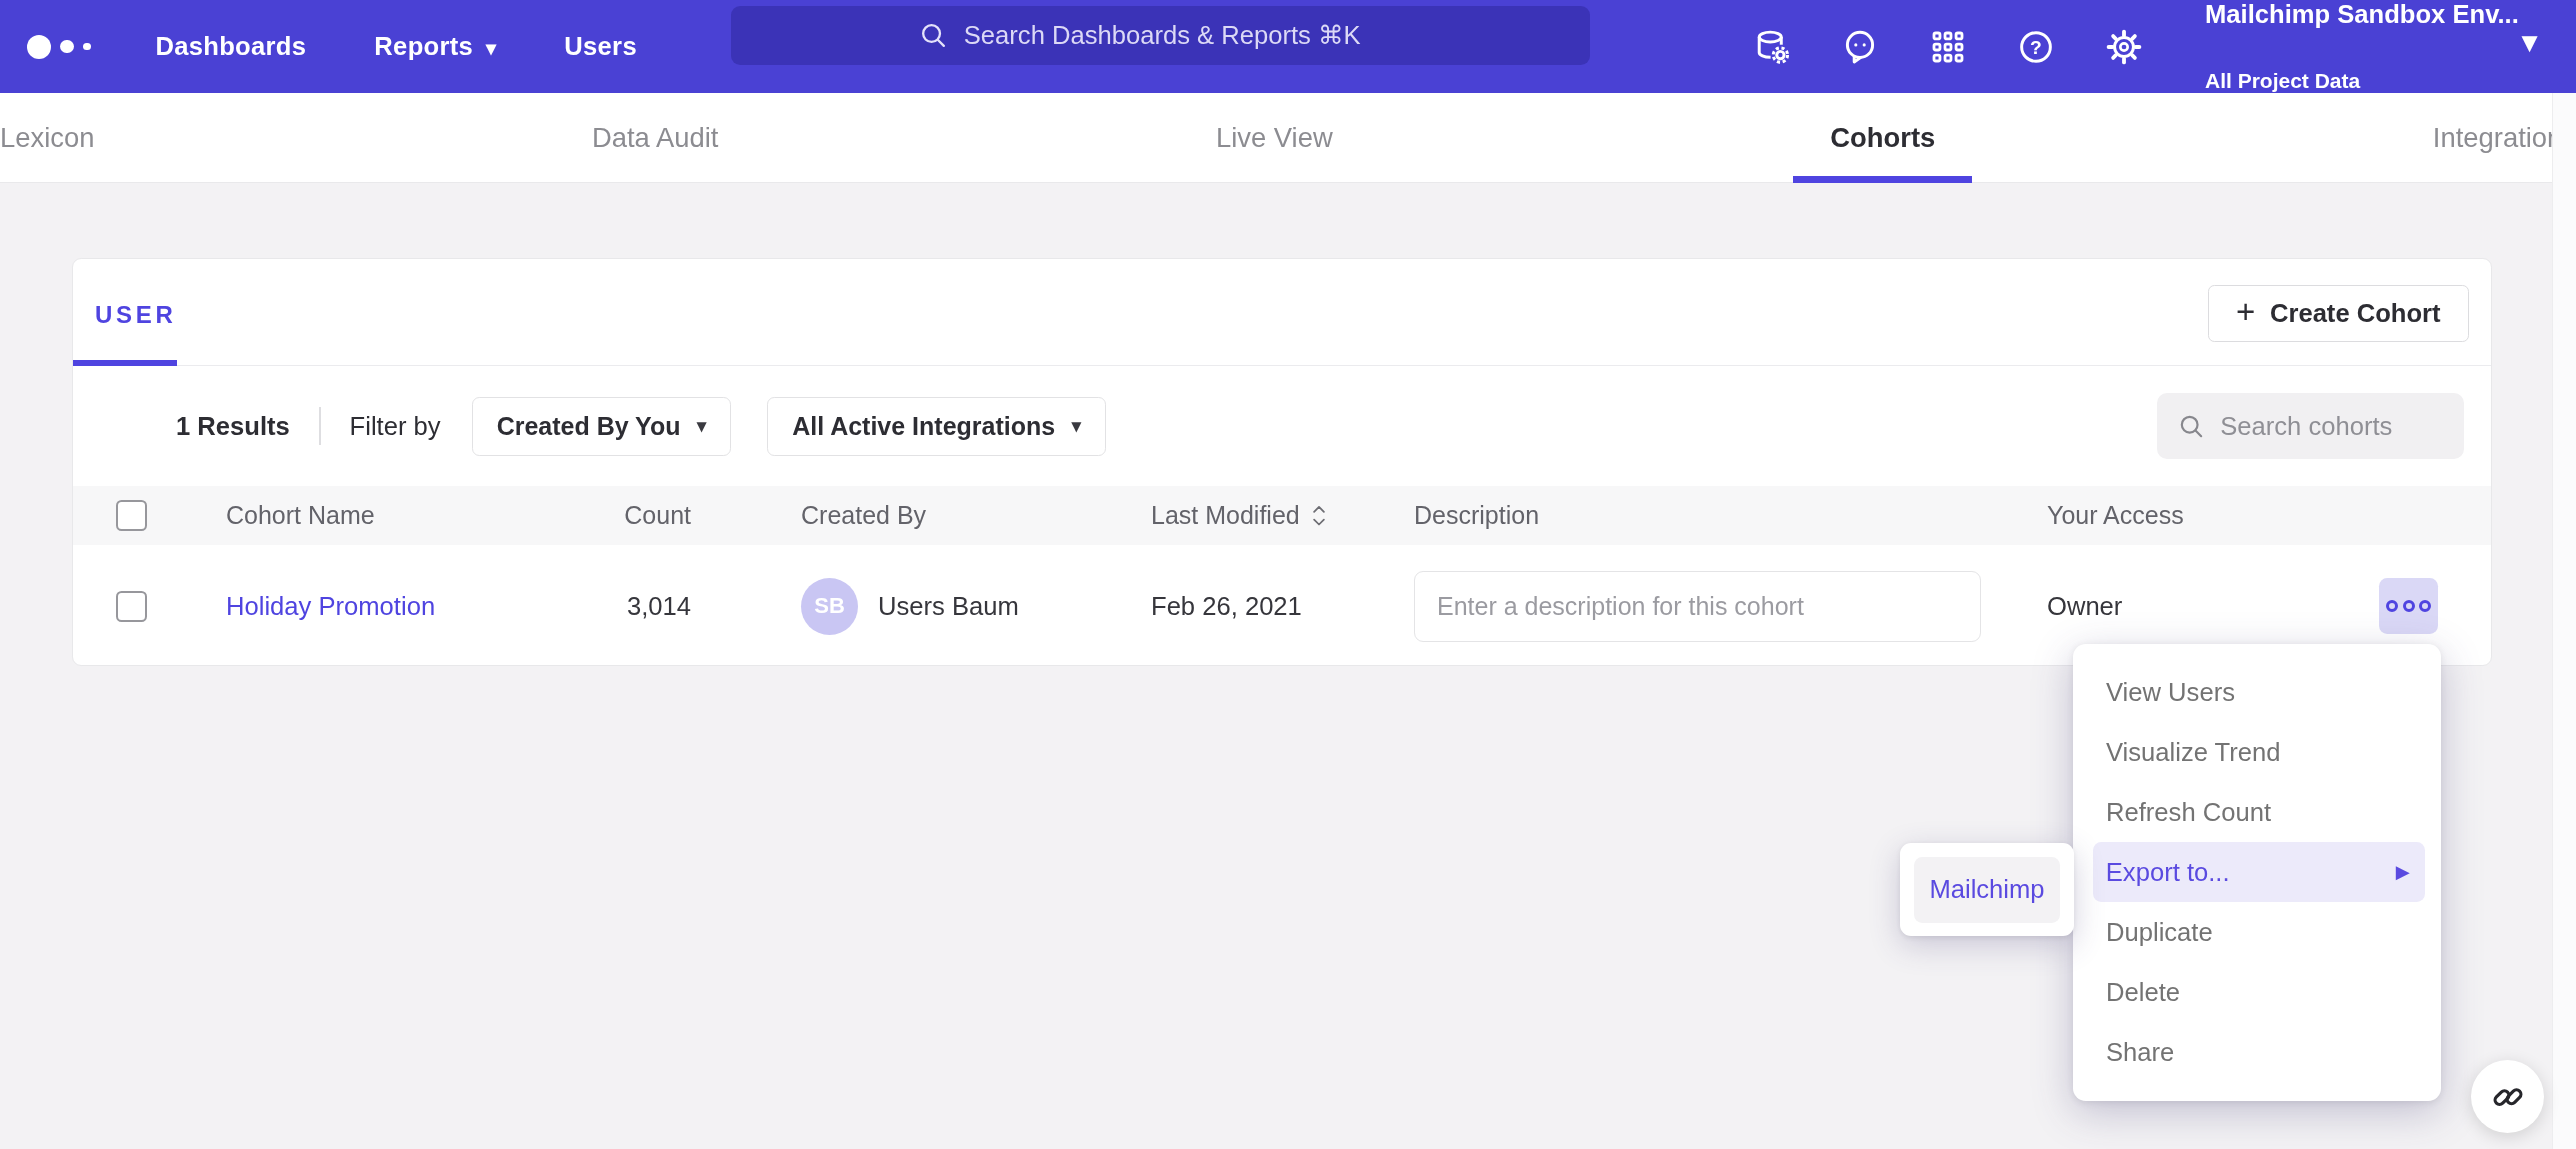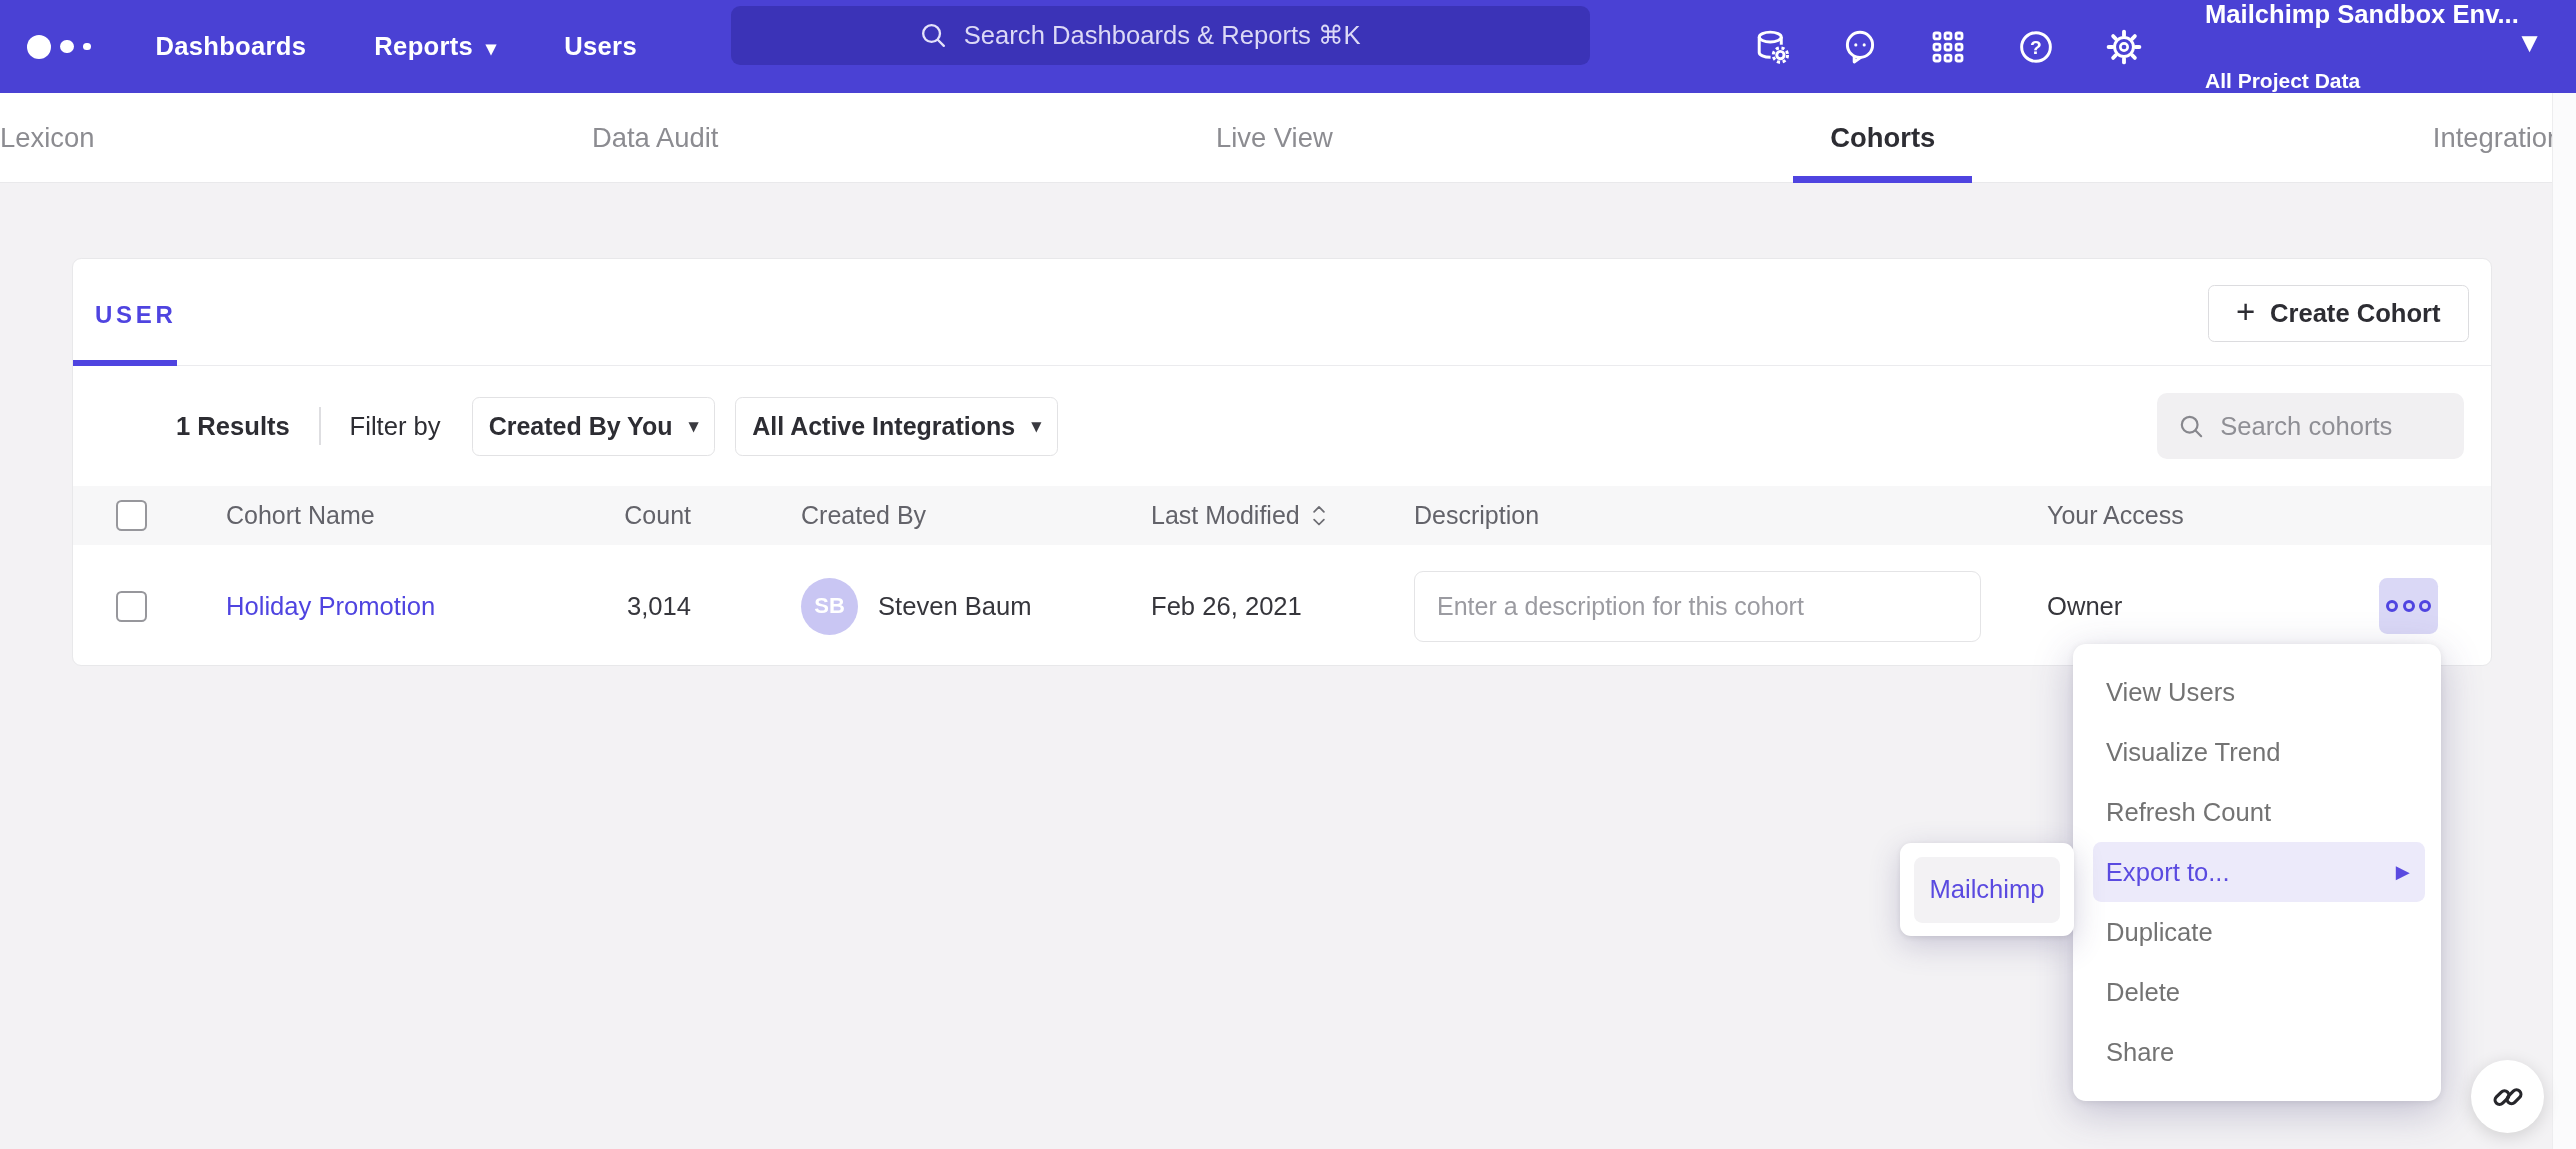--- a/index.html
+++ b/index.html
@@ -86,21 +86,21 @@
   }
   .create-btn .plus { font-size:33px; font-weight:400; line-height:1; transform:translateY(-1.8px); }
 
   
   .filter-row { height:120px; display:flex; align-items:center; padding-left:103px; position:relative; }
   .results-text { font-size:25.6px; font-weight:600; color:#2d2d33; }
   .vsep { width:1.8px; height:38px; background:#dedee1; margin:0 29px; }
   .filterby { font-size:25.6px; color:#2d2d33; margin-right:31px; }
   .dropdown-btn {
     height:59px; border:1.8px solid #e2e2e4; border-radius:7.3px; background:#fff;
-    display:flex; align-items:center; gap:16.5px; padding:0 16px; margin-right:20px;
+    display:flex; align-items:center; gap:16.5px; padding:0 24px; margin-right:36px;
     font-size:25px; font-weight:600; color:#2d2d33; cursor:pointer;
   }
   .dropdown-btn .caret { font-size:18.3px; color:#3a3a40; }
   .cohort-search {
     margin-left:auto; margin-right:27.4px; width:307px; height:66px;
     background:#f1f0f2; border-radius:10px;
     display:flex; align-items:center; gap:14.6px; padding-left:20px;
   }
   .cohort-search input {
     background:transparent; border:none; outline:none; width:219px;
@@ -340,21 +340,21 @@
   <div class="trow">
     <div class="cell-check">
       <span class="checkbox"></span>
     </div>
     <div>
       <span class="cohort-link">Holiday Promotion</span>
     </div>
     <div class="cell-count">3,014</div>
     <div class="cell-created">
       <span class="avatar">SB</span>
-      <span>Steven Baum</span>
+      <span>Users Baum</span>
     </div>
     <div>Feb 26, 2021</div>
     <div>
       <input class="desc-input" type="text" placeholder="Enter a description for this cohort" style="">
     </div>
     <div>Owner</div>
     <div class="more-btn">
       <span class="dot"></span>
       <span class="dot"></span>
       <span class="dot"></span>

